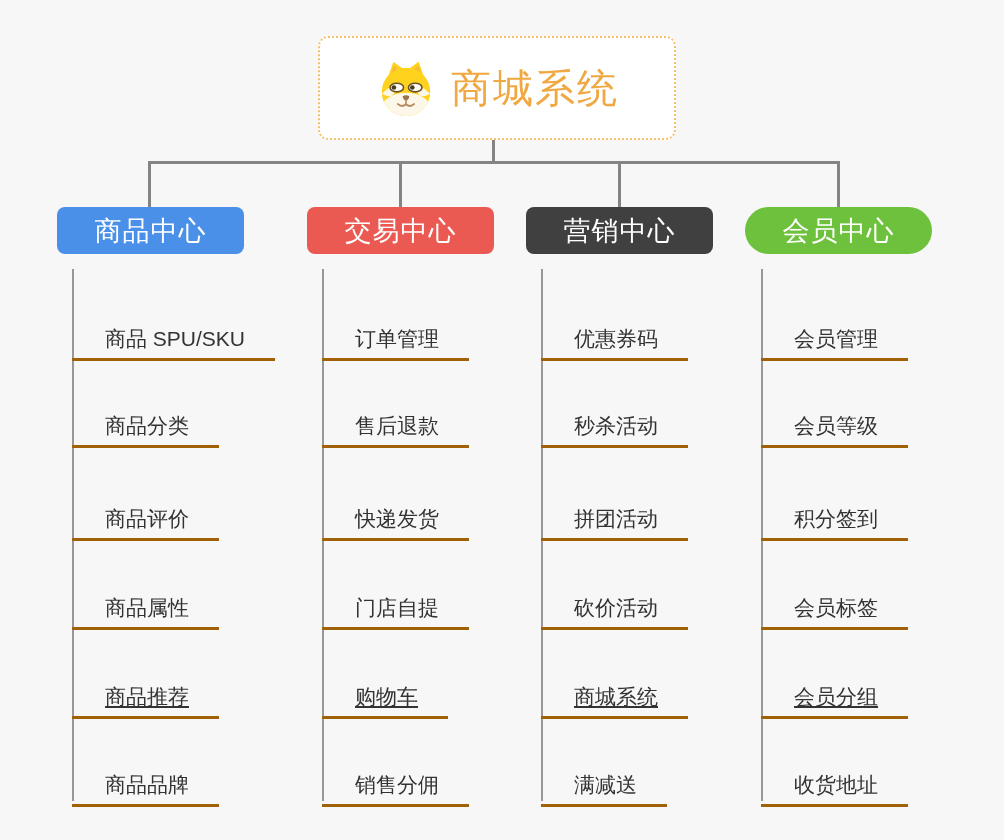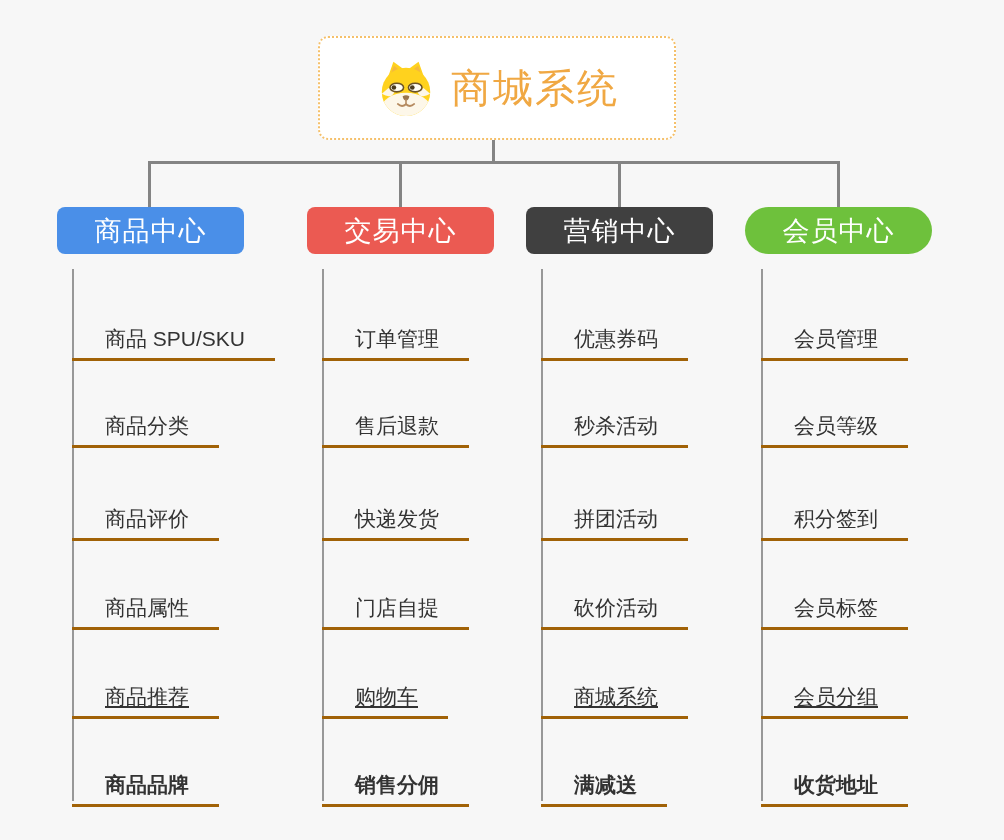--- a/index.html
+++ b/index.html
@@ -56,21 +56,21 @@
     position:absolute;
     height:44px;
     display:flex;align-items:flex-end;
     padding:0 30px 5px 33px;
     border-bottom:3px solid #a16207;
     font-size:21px;color:#333333;
     white-space:nowrap;
   }
   .lcol1{left:72px;} .lcol2{left:322px;} .lcol3{left:541px;} .lcol4{left:761px;}
   .lrow1{top:309px;} .lrow2{top:396px;} .lrow3{top:489px;}
-  .lrow4{top:578px;} .lrow5{top:667px;text-decoration:underline;} .lrow6{top:755px;font-weight:bold;}
+  .lrow4{top:578px;} .lrow5{top:667px;text-decoration:underline;} .lrow6{top:755px;}
 </style>
 </head>
 <body>
 
 <div id="stage">
 
   <div class="cline root-stem"></div>
   <div class="cline hbar"></div>
   <div class="cline drop d1"></div>
   <div class="cline drop d2"></div>

